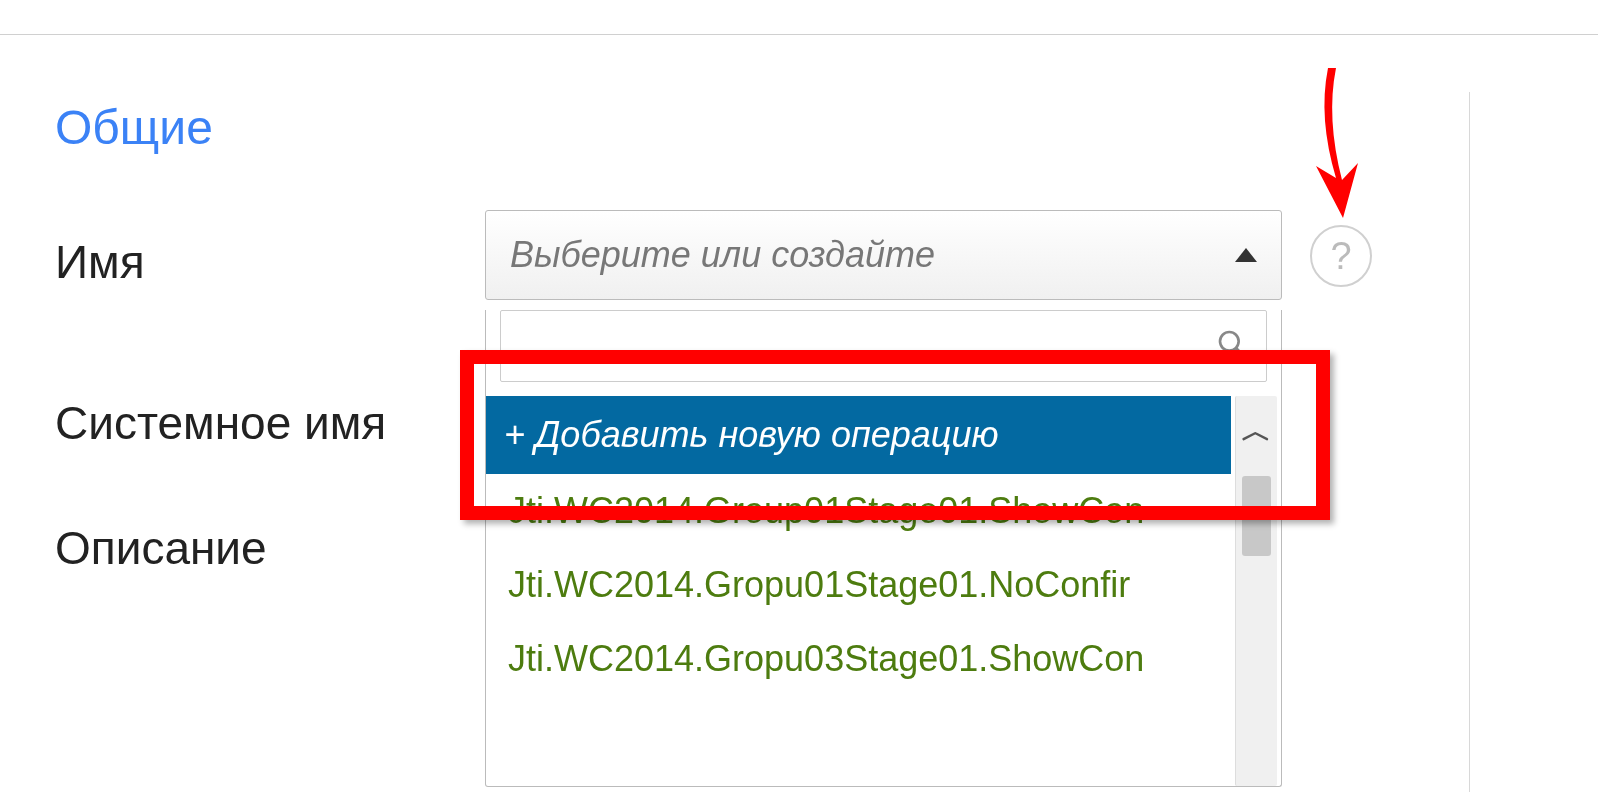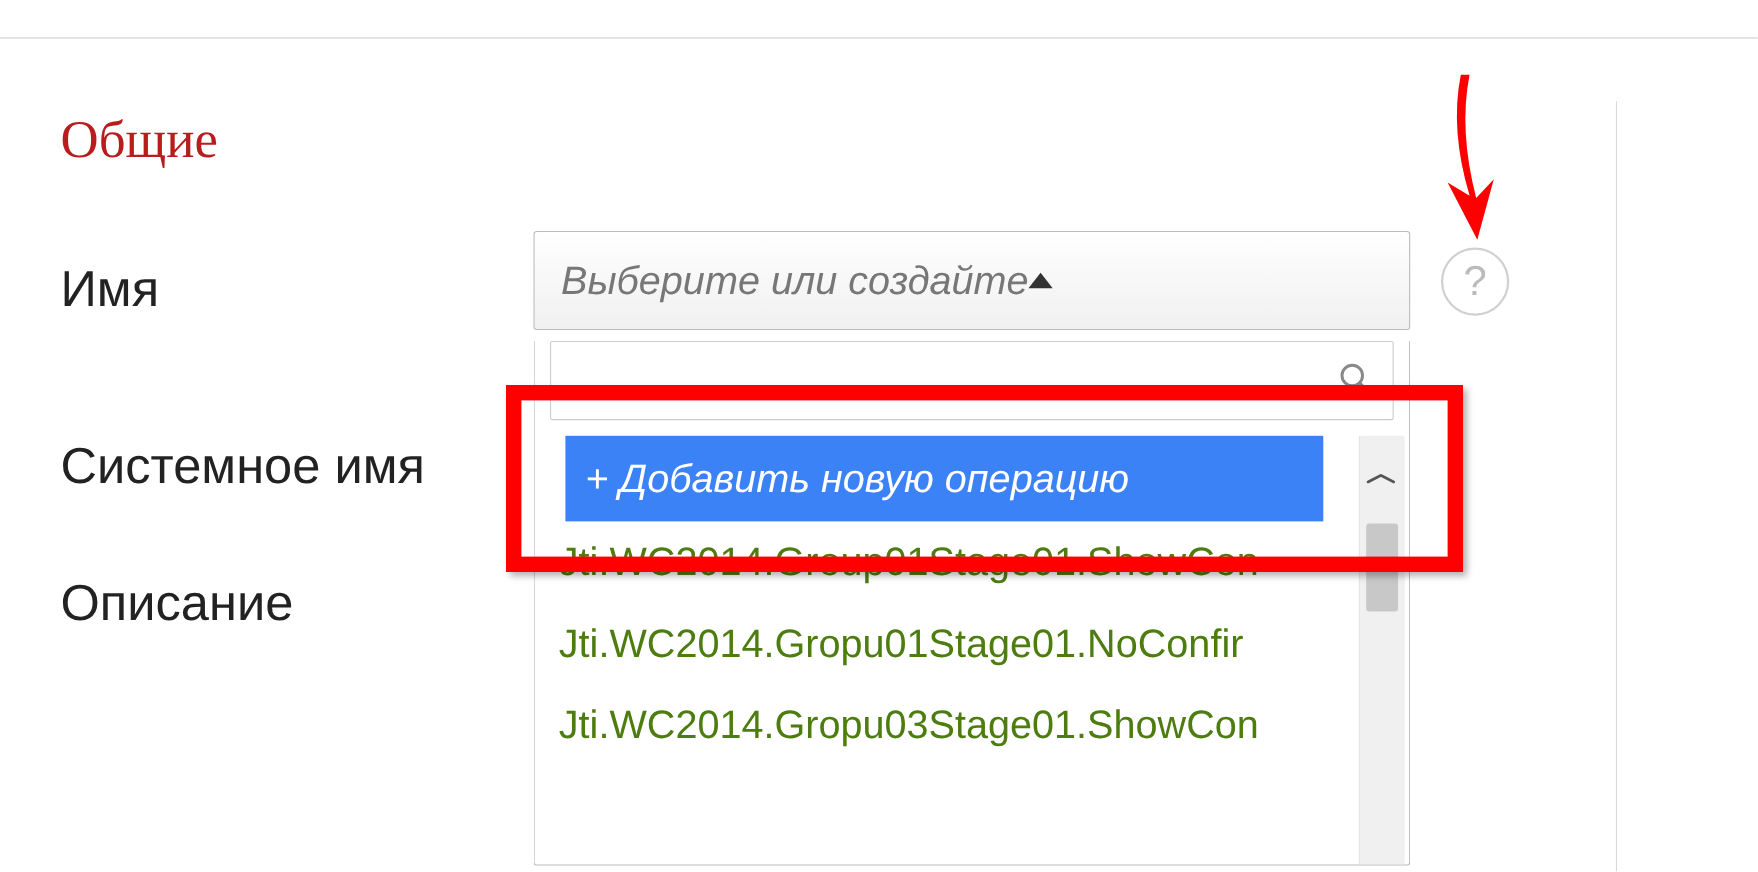--- a/index.html
+++ b/index.html
@@ -21,22 +21,21 @@
       right: 0;
       height: 1px;
       background: #d0d0d0;
     }
     .section-title {
       position: absolute;
       top: 100px;
       left: 55px;
       font-size: 48px;
       font-weight: 400;
-      color: #b91c1c;
-      font-family: Liberation Serif, serif;
+      color: #3b82f6;
     }
     .form-row {
       position: absolute;
       left: 55px;
       display: flex;
       align-items: flex-start;
     }
     .label {
       font-size: 46px;
       color: #222;
@@ -58,21 +57,21 @@
       left: 485px;
       width: 797px;
     }
     .combo-header {
       height: 90px;
       border: 1px solid #bbb;
       border-radius: 3px;
       background: linear-gradient(to bottom, #ffffff, #f0f0f0);
       display: flex;
       align-items: center;
-      justify-content: flex-start;
+      justify-content: space-between;
       padding: 0 24px;
       cursor: pointer;
     }
     .combo-placeholder {
       font-size: 36px;
       font-style: italic;
       color: #777;
     }
     .combo-caret {
       width: 0;
@@ -116,24 +115,24 @@
     }
     .option-item {
       padding: 16px 22px;
       font-size: 36px;
       color: #4d7c0f;
       white-space: nowrap;
       overflow: hidden;
       cursor: pointer;
     }
     .option-add {
-      background: #3b82f6;
+      background: #0369a1;
       color: #fff;
       font-style: italic;
-      margin: 0 28px;
+      margin: 0 0;
       padding: 18px 18px;
     }
     .option-trunc {
       text-overflow: clip;
     }
     .scrollbar-track {
       position: absolute;
       right: 4px;
       top: 0;
       bottom: 0;

